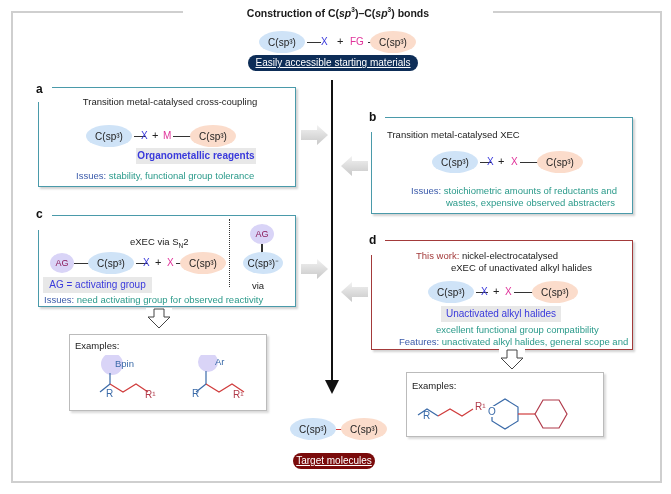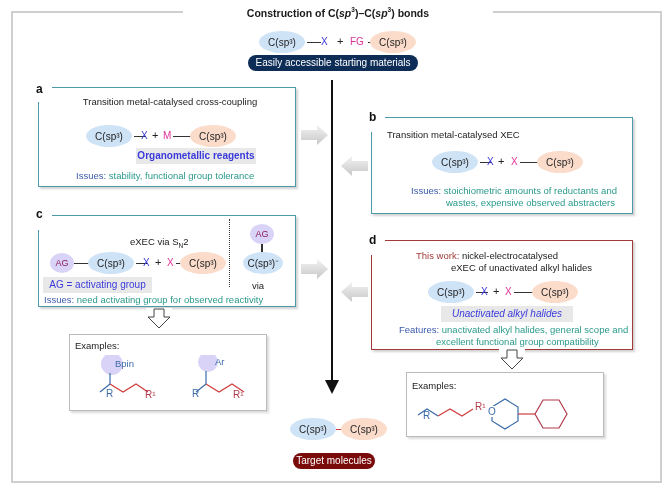--- a/index.html
+++ b/index.html
@@ -22,21 +22,21 @@
   .ell.blue { background: #cfe3f7; }
   .ell.peach { background: #fbdccb; }
   .ell.purple { background: #d9d4f7; border-radius: 50%; }
   .bond { position: absolute; height: 1px; background: #333; }
   .bond.red { background: #d03c3c; }
   .lbl { position: absolute; font-size: 10px; }
   .x { color: #3a3adc; }
   .m { color: #e0339a; }
   .plus { color: #222; font-size: 11px; }
 
-  .pill { position: absolute; border-radius: 8px; color: #fff; font-size: 10px; text-align: center; line-height: 16px; }
+  .pill { position: absolute; border-radius: 8px; color: #fff; font-size: 10px; text-align: center; line-height: 16px; text-decoration: underline; }
   .pill.navy { background: #0d2d57; }
   .pill.maroon { background: #7a0b0b; }
 
   .gbar { position: absolute; background: #e8e8e8; color: #3a3adc; font-size: 10px; text-align: center; line-height: 16px; }
 
   .panel { position: absolute; border: 1.5px solid #4a9aaa; box-shadow: 2px 2px 2px rgba(0,0,0,0.18); background: #fff; }
   .panel.red { border-color: #a33a3a; }
   .gapcover { position: absolute; background: #fff; height: 6px; }
   .plabel { position: absolute; font-weight: bold; font-size: 12px; color: #111; }
 
@@ -149,24 +149,24 @@
   <div><span class="thiswork">This work:</span><span> nickel-electrocatalysed</span></div>
   <div style="padding-left:35px;">eXEC of unactivated alkyl halides</div>
 </div>
 <div class="ell blue" style="left:428px;top:281px;width:46px;">C(sp³)</div>
 <div class="bond" style="left:476px;top:292px;width:12px;"></div>
 <div class="lbl x" style="left:481px;top:286px;">X</div>
 <div class="lbl plus" style="left:493px;top:285px;">+</div>
 <div class="lbl m" style="left:505px;top:286px;">X</div>
 <div class="bond" style="left:514px;top:292px;width:22px;"></div>
 <div class="ell peach" style="left:532px;top:281px;width:46px;">C(sp³)</div>
-<div class="gbar" style="left:441px;top:306px;width:132px;font-style:italic;">Unactivated alkyl halides</div>
+<div class="gbar" style="left:441px;top:306px;width:120px;">Unactivated alkyl halides</div>
 <div class="issues" style="left:399px;top:324px;">
+  <div style="padding-left:37px;">excellent functional group compatibility</div>
   <div><span class="k">Features:</span><span> unactivated alkyl halides, general scope and</span></div>
-  <div style="padding-left:37px;">excellent functional group compatibility</div>
 </div>
 
 <svg class="side-arrow" style="left:499px;top:349px;" width="26" height="22">
   <rect x="0" y="0" width="26" height="5" fill="#fff"></rect>
   <path d="M8 1 L18 1 L18 9 L24 9 L13 20 L2 9 L8 9 Z" fill="#fff" stroke="#444" stroke-width="1"></path>
 </svg>
 
 <svg class="side-arrow" style="left:301px;top:125px;" width="28" height="20">
   <defs>
       <linearGradient id="g1" x1="0" y1="0" x2="0" y2="1">

